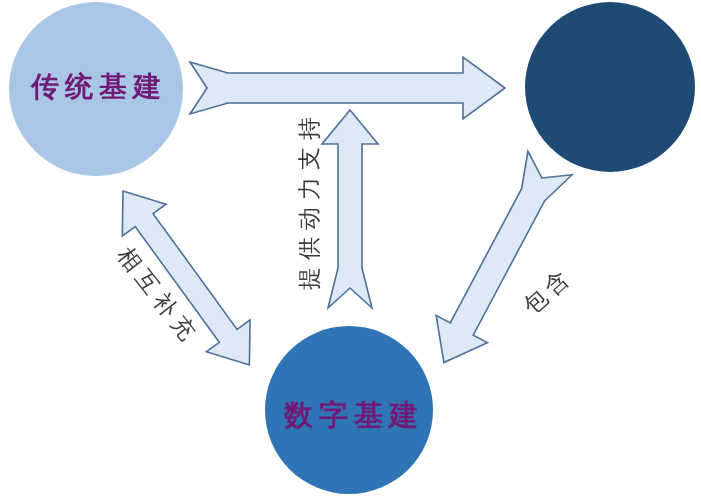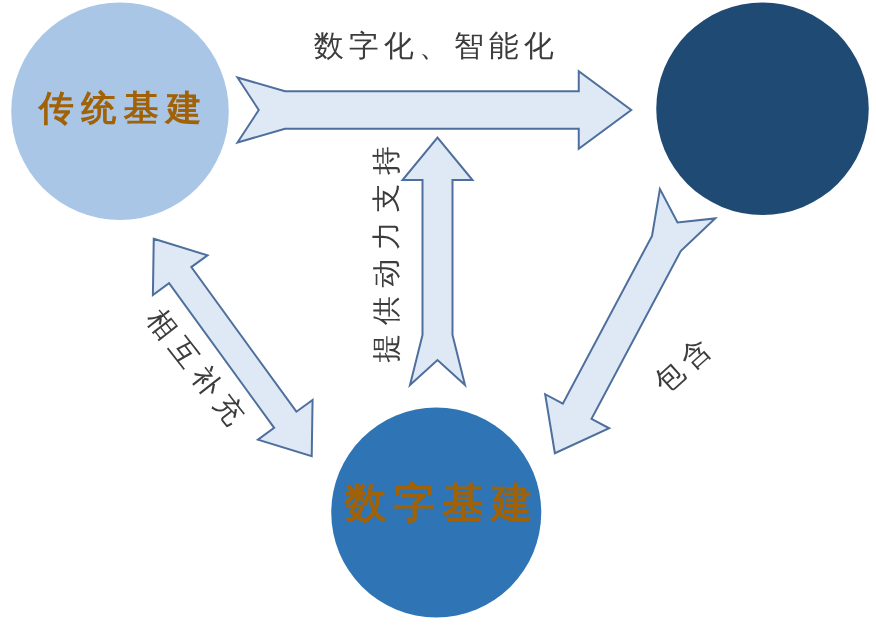--- a/index.html
+++ b/index.html
@@ -17,28 +17,28 @@
     stroke: #4e6f9d;
     stroke-width: 1.6;
     stroke-linejoin: miter;
   }
   .label {
     position: absolute;
     white-space: nowrap;
     user-select: none;
   }
   .node-label {
-    color: #a16207;
+    color: #701a75;
     font-weight: bold;
     font-family: "Liberation Sans", sans-serif;
     transform: translate(-50%, -50%);
   }
   .node-label.traditional { font-size: 28px; letter-spacing: 6px; }
   .node-label.newinfra    { font-size: 28px; letter-spacing: 7px; }
-  .node-label.digital     { font-size: 33px; letter-spacing: 6px; }
+  .node-label.digital     { font-size: 29px; letter-spacing: 6px; margin-top: 13px; }
   .edge-label {
     color: #3c3c3c;
     font-family: "Liberation Serif", serif;
     font-weight: normal;
   }
   .edge-label.top {
     font-size: 24px;
     letter-spacing: 4px;
     transform: translate(-50%, -50%);
   }
@@ -76,21 +76,20 @@
     <circle cx="96" cy="89" r="87" fill="#a9c6e6"></circle>
     <circle cx="610" cy="87" r="85" fill="#1f4a73"></circle>
     <circle cx="349" cy="410" r="84" fill="#2f74b5"></circle>
   </svg>
 
   <div class="label node-label traditional" style="left:99px; top:87px;">传统基建</div>
 
 
   <div class="label node-label digital" style="left:354px; top:403px;">数字基建</div>
 
-  <div class="label edge-label top" style="left:349px; top:37px;">数字化、智能化</div>
 
   <div class="label edge-label vertical" style="left:309px; top:200px;">提供动力支持</div>
 
   <div class="label edge-label diag-left" style="left:158px; top:296px;">相互补充</div>
 
   <div class="label edge-label diag-right" style="left:548px; top:291px;">包含</div>
 
 </div>
 
 </body></html>

